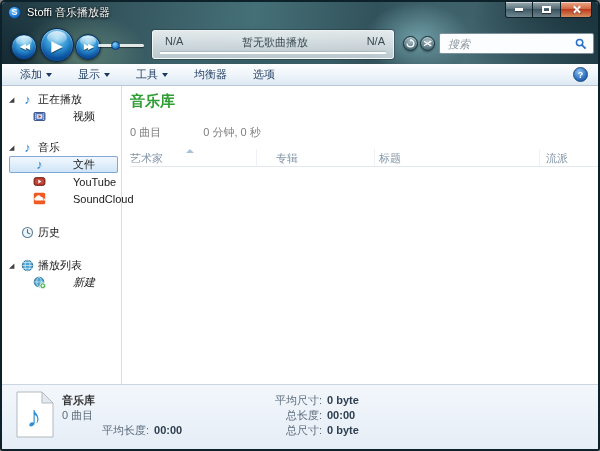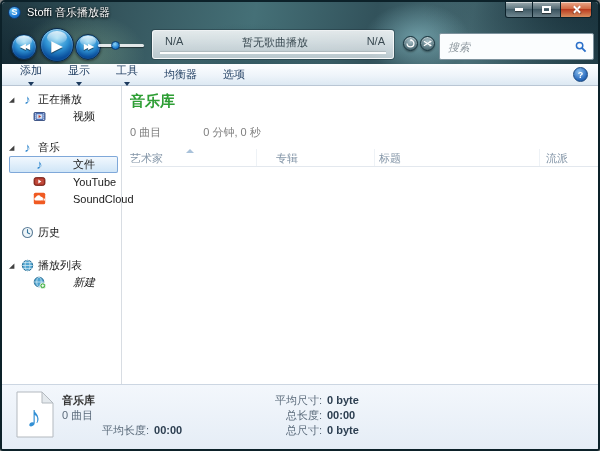--- a/index.html
+++ b/index.html
@@ -71,34 +71,34 @@
   .seekbar { position:absolute; left:7px; right:7px; bottom:4px; height:2px;
              background:rgba(255,255,255,.95); box-shadow:0 -1px 1px rgba(0,0,0,.12); }
 
   .rbtn { position:absolute; top:14px; width:15px; height:15px; border-radius:50%;
           border:1px solid #16303a; display:flex; align-items:center; justify-content:center;
           background: radial-gradient(circle at 50% 32%, #a9c0c8, #5d7b84 62%, #32505a);
           box-shadow: inset 0 1px 1px rgba(255,255,255,.55), 0 1px 2px rgba(0,0,0,.4); }
   .rbtn svg { display:block; }
   .btn-repeat { left:401px; } .btn-shuffle { left:418px; }
 
-  .searchbox { position:absolute; left:437px; top:11px; width:155px; height:27px;
+  .searchbox { position:absolute; left:437px; top:11px; width:155px; height:21px;
                background:#fbfdfe; border:1px solid #7d929d; border-radius:2px;
                display:flex; align-items:center; }
   .searchbox input { flex:1; border:none; outline:none; background:transparent; font-size:11px;
                padding:0 4px 0 8px; font-family:inherit; color:#333; min-width:0; }
   .searchbox input::placeholder { font-style:italic; color:#8d979e; opacity:1; }
   .searchbox .mag { flex:none; margin-right:6px; }
 
   
   .menubar { position:relative; height:22px; display:flex; align-items:center; padding-left:14px;
              background:linear-gradient(#fdfeff,#eef4fa 55%,#dde9f3);
              border-bottom:1px solid #b9c6d4; }
   .menu-item { display:flex; align-items:center; gap:4px; font-size:11px; color:#1c3a5e;
-               padding:2px 4px; margin-right:18px; cursor:default;flex-direction:column; }
+               padding:2px 4px; margin-right:18px; cursor:default; }
   .dd-arrow { width:0; height:0; border-left:3px solid transparent; border-right:3px solid transparent;
               border-top:4px solid #1c3a5e; }
   .helpbtn { position:absolute; right:10px; top:3px; width:15px; height:15px; border-radius:50%;
              border:1px solid #1c4a80; color:#fff; font-size:9px; font-weight:bold;
              display:flex; align-items:center; justify-content:center;
              background: radial-gradient(circle at 40% 30%, #8cc0ef, #2a6bbd 65%, #174a8c); }
 
   
   .content { display:flex; height:298px; background:#fff; }
   .sidebar { width:120px; flex:none; border-right:1px solid #d8dde3; padding-top:5px; }

